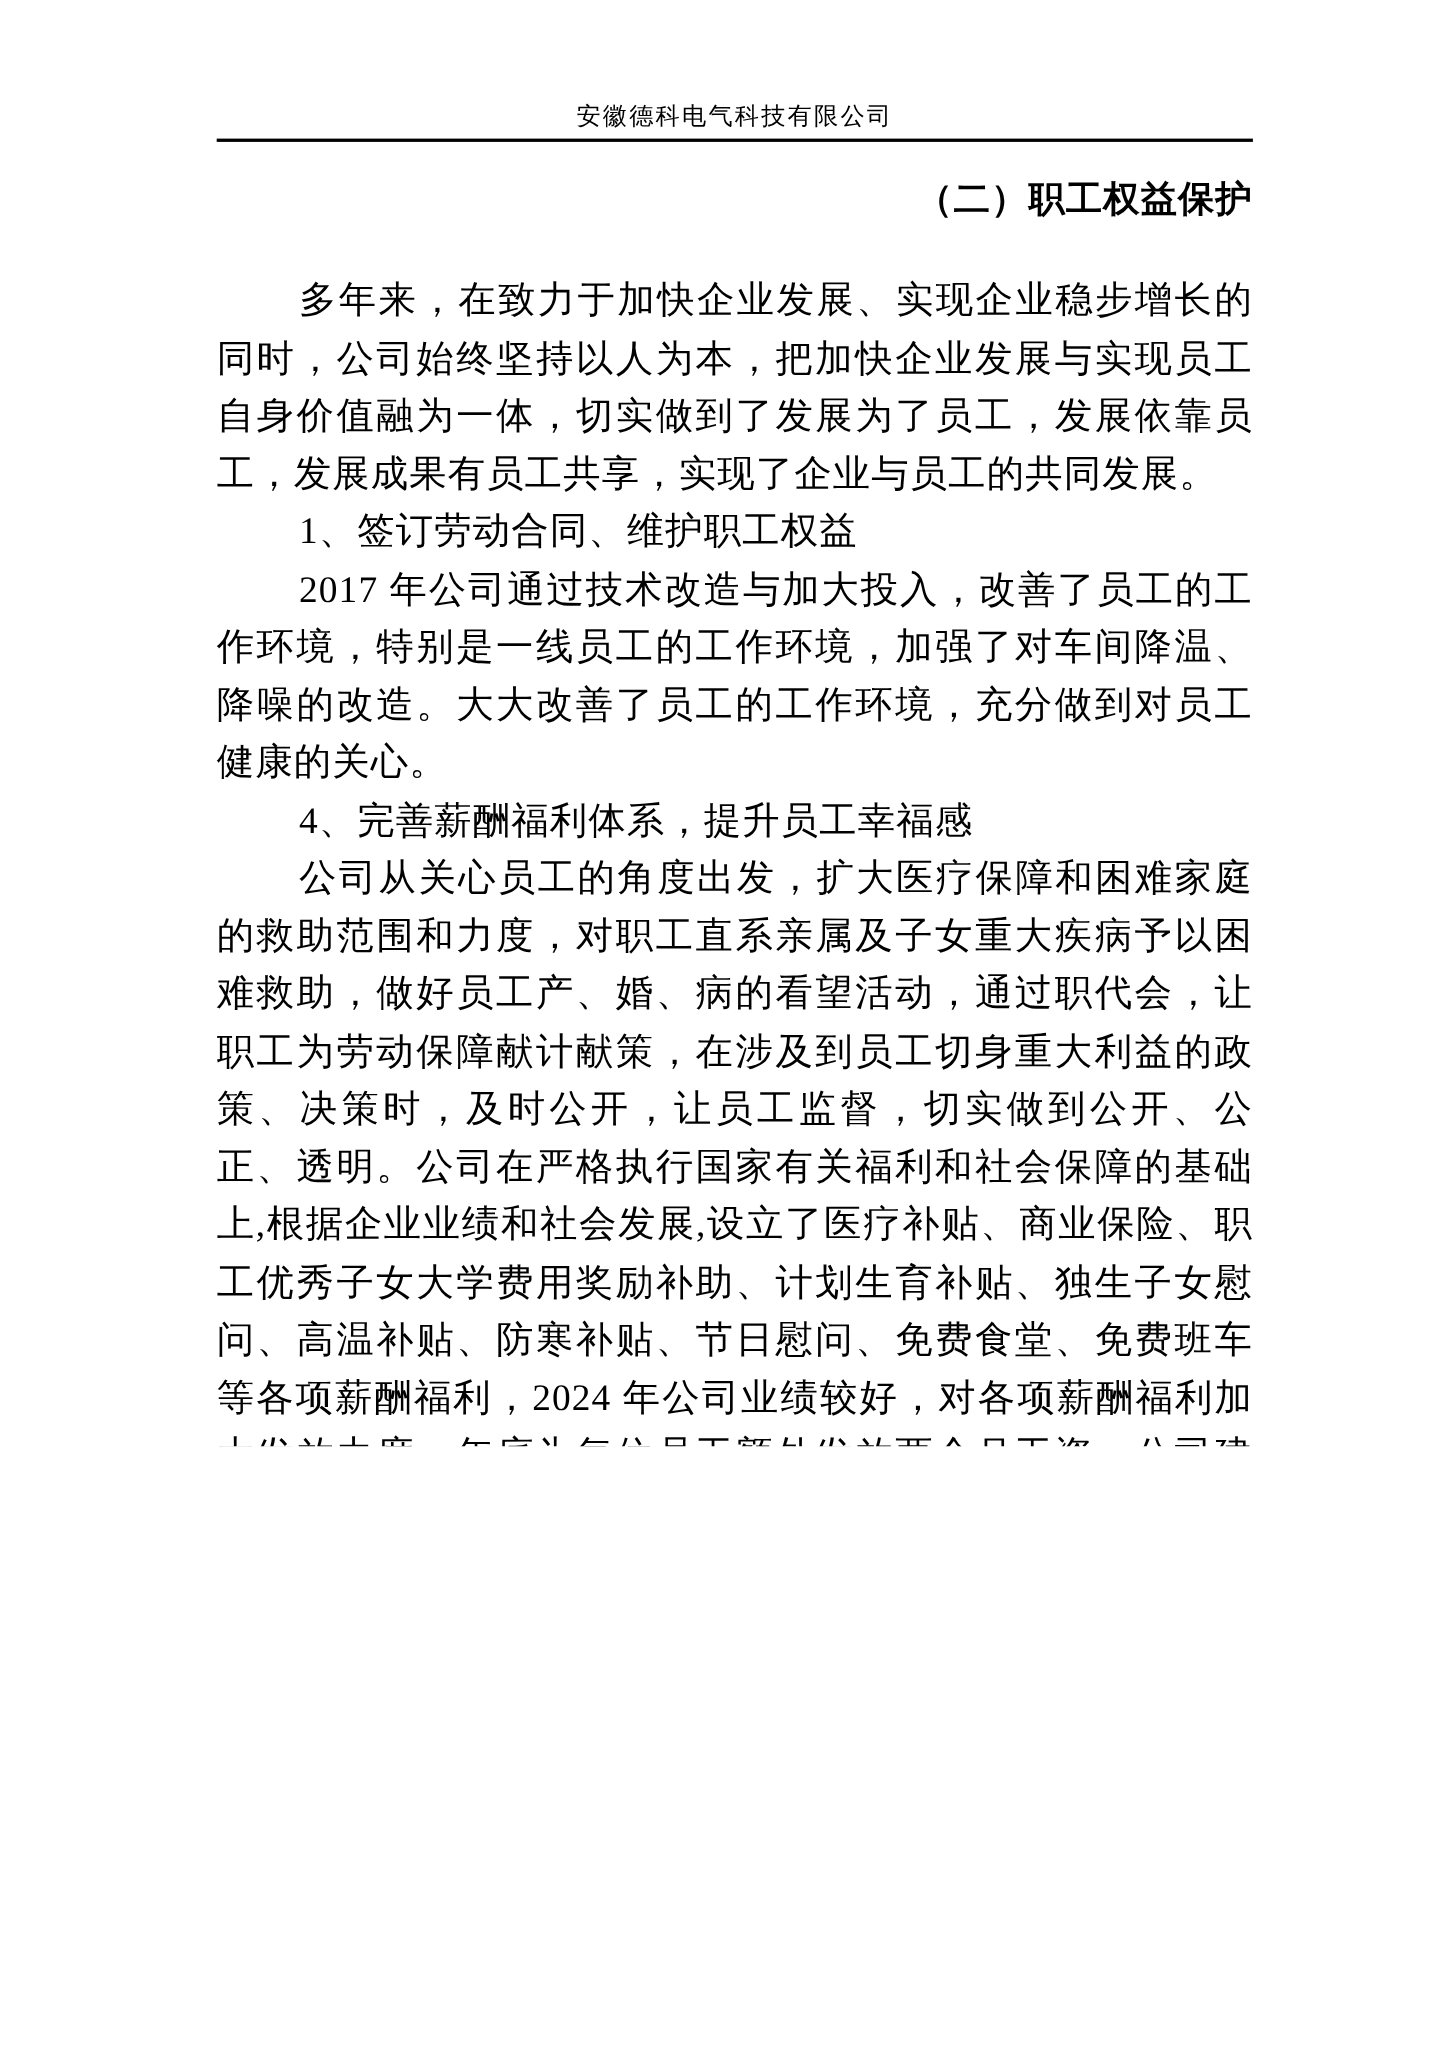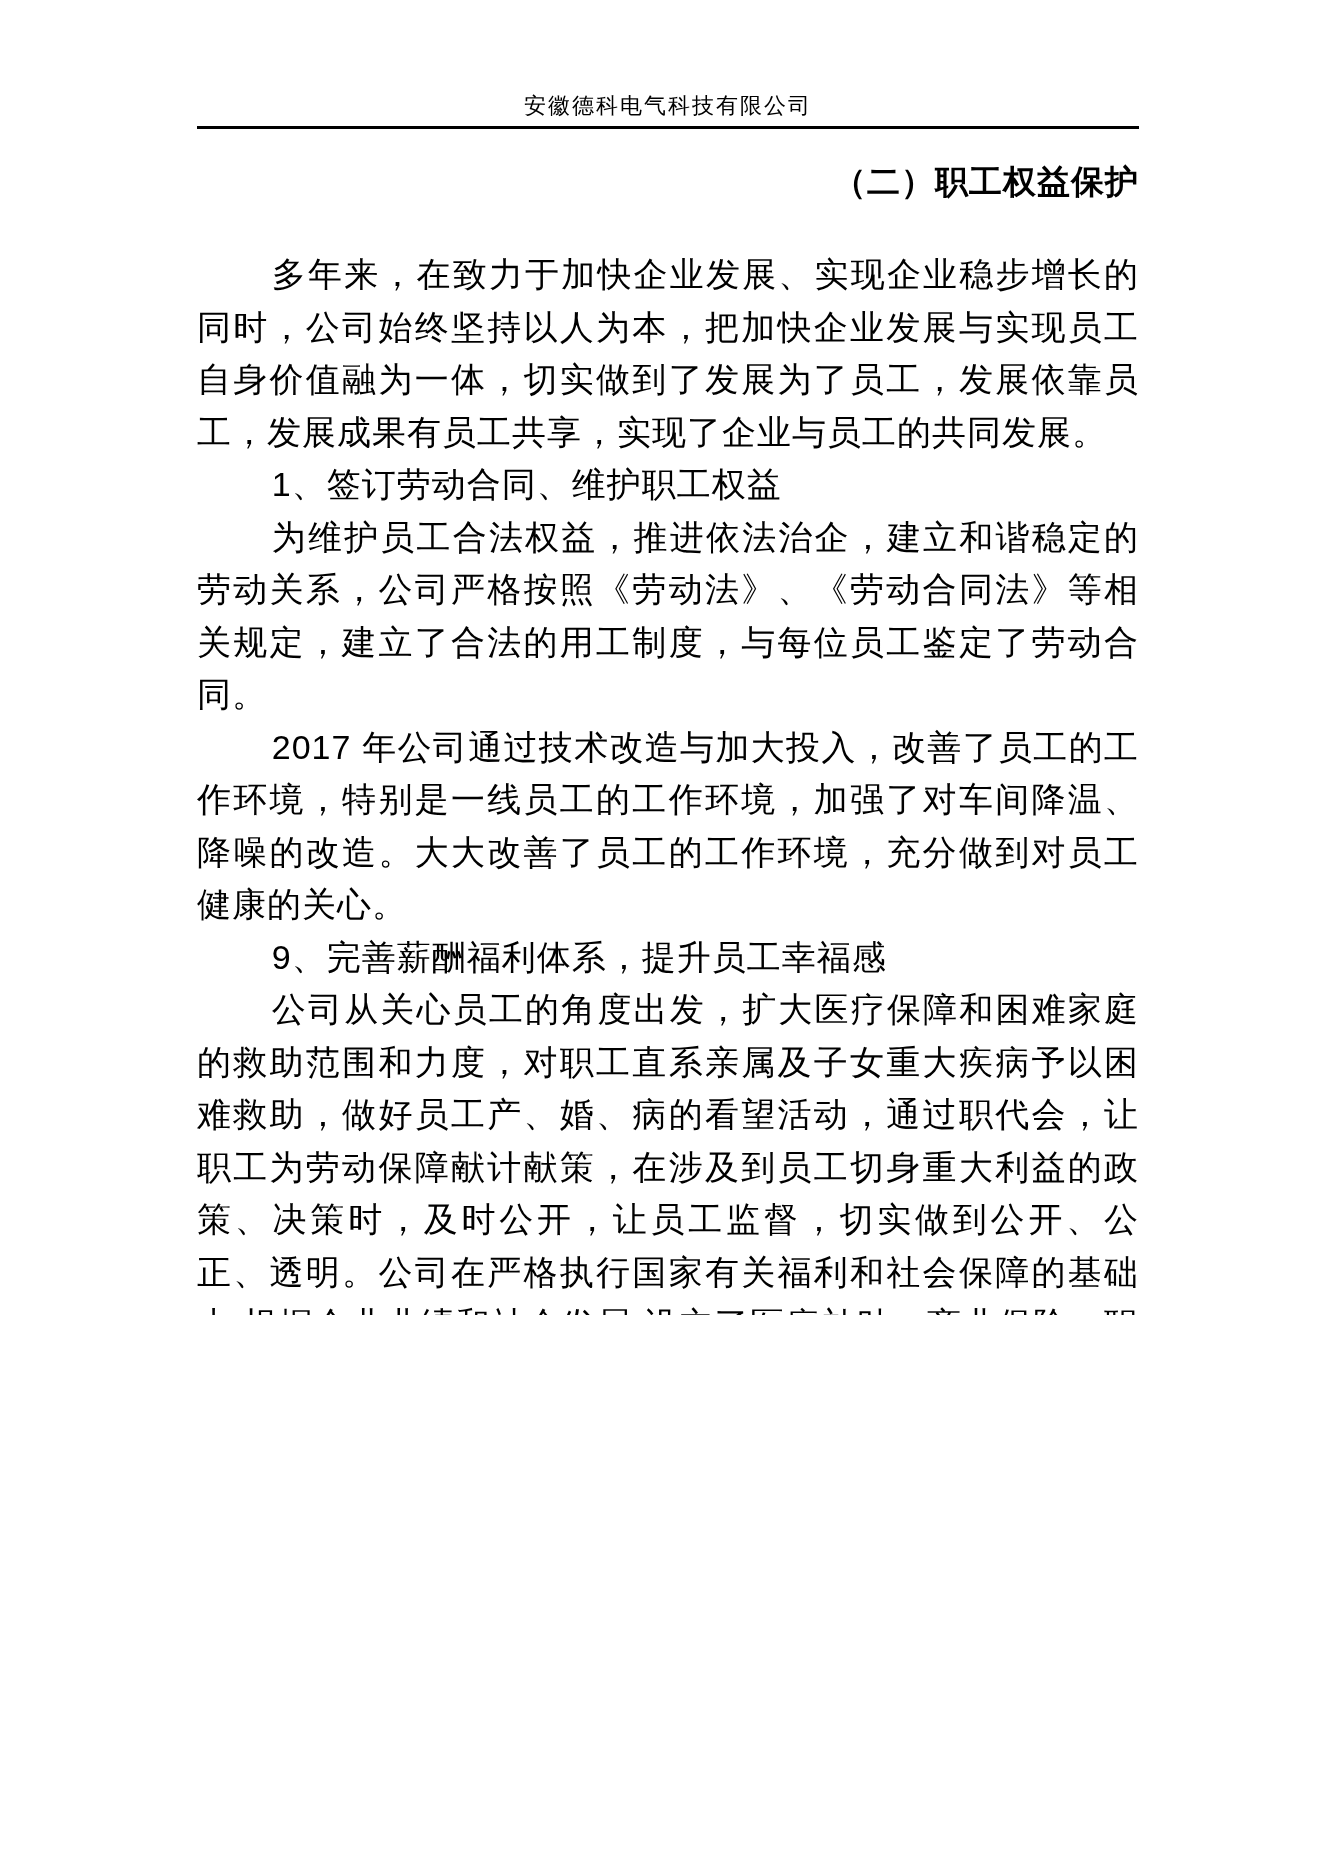--- a/index.html
+++ b/index.html
@@ -6,21 +6,21 @@
     margin: 0;
     padding: 0;
     background: #ffffff;
   }
   .page {
     position: relative;
     width: 1323px;
     height: 1315px;
     background: #ffffff;
     color: #000000;
-    font-family: Liberation Sans, sans-serif;
+    font-family: Liberation Serif, serif;
     overflow: hidden;
   }
   .content {
     position: absolute;
     left: 197px;
     top: 92px;
     width: 942px;
   }
   .company-header {
     text-align: center;
@@ -71,21 +71,20 @@
 
     <div class="company-header">安徽德科电气科技有限公司</div>
 
     <div class="header-rule"></div>
 
     <h1 class="section-heading">（二）职工权益保护</h1>
 
     <div class="body-text">
       <p>多年来，在致力于加快企业发展、实现企业稳步增长的同时，公司始终坚持以人为本，把加快企业发展与实现员工自身价值融为一体，切实做到了发展为了员工，发展依靠员工，发展成果有员工共享，实现了企业与员工的共同发展。</p>
       <p>1、签订劳动合同、维护职工权益</p>
-      <p>为维护员工合法权益，推进依法治企，建立和谐稳定的劳动关系，公司严格按照《劳动法》、《劳动合同法》等相关规定，建立了合法的用工制度，与每位员工鉴定了劳动合同。</p>
       <p>2017 年公司通过技术改造与加大投入，改善了员工的工作环境，特别是一线员工的工作环境，加强了对车间降温、降噪的改造。大大改善了员工的工作环境，充分做到对员工健康的关心。</p>
-      <p>9、完善薪酬福利体系，提升员工幸福感</p>
+      <p>4、完善薪酬福利体系，提升员工幸福感</p>
       <p>公司从关心员工的角度出发，扩大医疗保障和困难家庭的救助范围和力度，对职工直系亲属及子女重大疾病予以困难救助，做好员工产、婚、病的看望活动，通过职代会，让职工为劳动保障献计献策，在涉及到员工切身重大利益的政策、决策时，及时公开，让员工监督，切实做到公开、公正、透明。公司在严格执行国家有关福利和社会保障的基础上,根据企业业绩和社会发展,设立了医疗补贴、商业保险、职工优秀子女大学费用奖励补助、计划生育补贴、独生子女慰问、高温补贴、防寒补贴、节日慰问、免费食堂、免费班车等各项薪酬福利，2024 年公司业绩较好，对各项薪酬福利加大发放力度，年底为每位员工额外发放两个月工资。公司建有篮球场、乒乓球室等健身娱乐场所，鼓励员工强健体魄，丰富员工的业余生活。开展了登山、跑步、棋牌等一系列深受员工欢迎的文体活动，丰</p>
     </div>
 
   </div>
 
 </div>
 
 </body></html>

